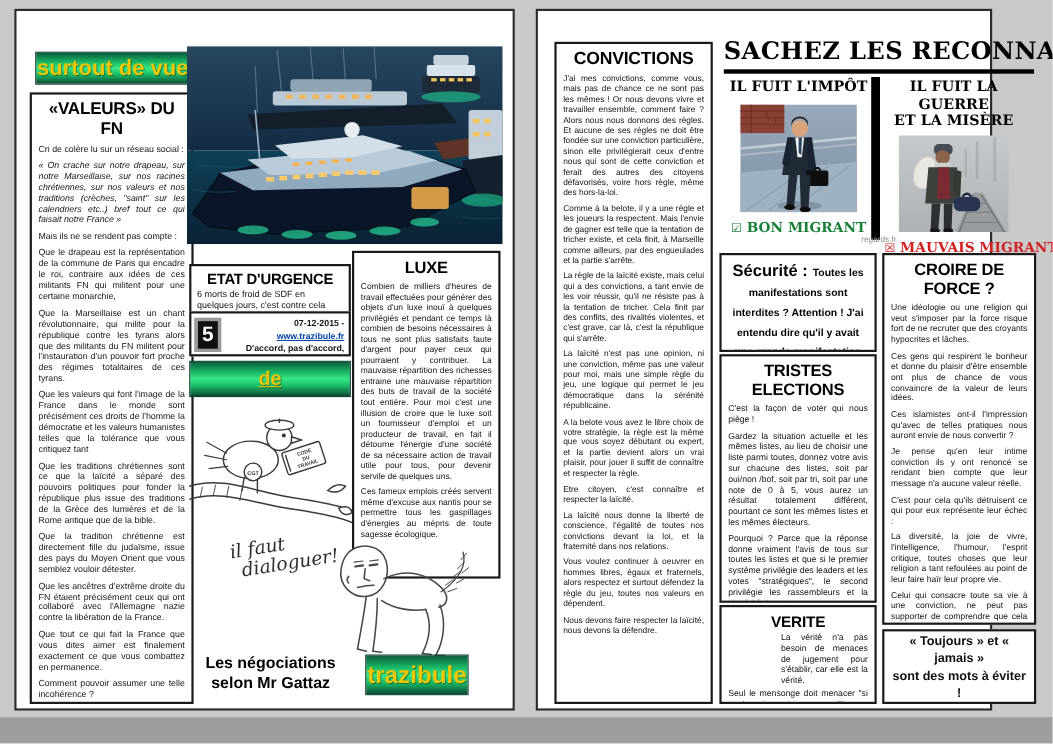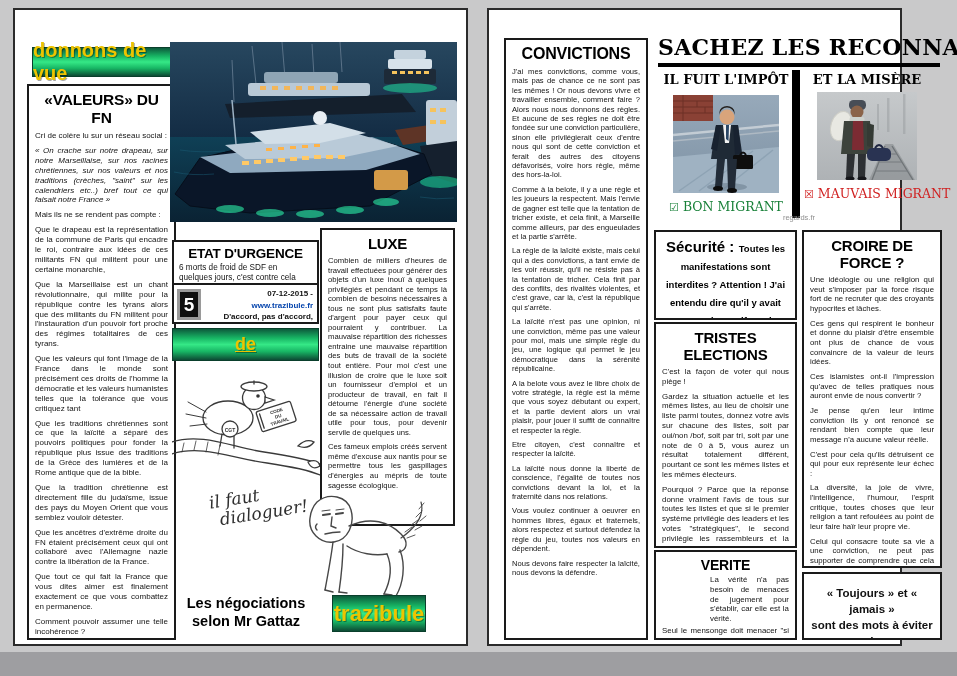--- a/index.html
+++ b/index.html
@@ -11,43 +11,43 @@
   #page-right{left:487px;width:415px;}
   .greenbar{background:linear-gradient(180deg,#0d5a3c 0%,#18b765 30%,#35e886 50%,#18b765 72%,#0d4a34 100%);
             color:#edc400;font-weight:bold;display:flex;align-items:center;justify-content:center;
             text-shadow:1px 1px 0 rgba(0,0,0,.35);border:1px solid #0a3f2c;}
   .box{border:2px solid #1a1a1a;background:#fff;overflow:hidden;padding:4px 6px;}
   .box-title{font-weight:bold;text-align:center;color:#000;margin:1px 0 4px 0;letter-spacing:-.2px;}
   .body-text{font-size:8px;line-height:1.24;text-align:justify;color:#141414;}
   .p{margin:0 0 5px 0;}
   .quote{font-style:italic;}
   .meme-font{font-family:"DejaVu Serif",serif;font-weight:bold;color:#000;}
-  .caption{font-family:"DejaVu Serif",serif;font-weight:normal;font-size:12.5px;text-align:center;white-space:nowrap;}
+  .caption{font-family:"DejaVu Serif",serif;font-weight:bold;font-size:12.5px;text-align:center;white-space:nowrap;}
   .caption .badge{font-family:"DejaVu Sans",sans-serif;font-size:11px;}
   .good{color:#188038;}
   .bad{color:#d02020;}
-  .link{color:#0645ad;cursor:pointer;padding-left:36px;}
+  .link{color:#0645ad;text-decoration:underline;cursor:pointer;padding-left:36px;}
   .imprint-line{font-size:8px;font-weight:bold;text-align:right;line-height:1.45;color:#111;}
   .handwrite{font-family:"DejaVu Serif",serif;font-style:italic;font-size:17px;color:#2e2e2e;transform:rotate(-9deg);line-height:1.05;}
   .neg-caption{font-weight:bold;font-size:14.5px;text-align:center;color:#000;line-height:1.25;}
   .sec-h{font-weight:bold;font-size:15px;}
   .sec-b{font-weight:bold;font-size:9.5px;}
   .toujours{font-weight:bold;font-size:11.5px;line-height:1.4;text-align:center;color:#111;}
   svg text{font-family:"Liberation Sans",sans-serif;}
 </style>
 </head>
 <body>
 
 <div class="canvas">
   <div class="strip"></div>
 
   <div class="page" id="page-left">
 
     <div class="abs greenbar" style="left:17px;top:37px;width:141px;height:30px;font-size:20px;">
-      <span>donnons de vue</span>
+      <span>surtout de vue</span>
     </div>
 
     <div class="abs box" style="left:12px;top:74px;width:149px;height:556px;">
       <div class="box-title" style="font-size:15.5px;">«VALEURS» DU FN</div>
       <div class="body-text">
         <div class="p">Cri de colère lu sur un réseau social :</div>
         <div class="p quote">« On crache sur notre drapeau, sur notre Marseillaise, sur nos racines chrétiennes, sur nos valeurs et nos traditions (crèches, "saint" sur les calendriers etc..) bref tout ce qui faisait notre France »</div>
         <div class="p">Mais ils ne se rendent pas compte :</div>
         <div class="p">Que le drapeau est la représentation de la commune de Paris qui encadre le roi, contraire aux idées de ces militants FN qui militent pour une certaine monarchie,</div>
         <div class="p">Que la Marseillaise est un chant révolutionnaire, qui milite pour la république contre les tyrans alors que des militants du FN militent pour l'instauration d'un pouvoir fort proche des régimes totalitaires de ces tyrans.</div>
@@ -336,20 +336,21 @@
       <div class="caption good" style="margin-top:6px;">
         <span class="badge">☑</span>
         <span>BON MIGRANT</span>
       </div>
     </div>
 
     <div class="abs" style="left:303px;top:60px;width:8px;height:148px;background:#000;"></div>
 
     <div class="abs" style="left:315px;top:62px;width:126px;">
       <div class="meme-font" style="font-size:13px;text-align:center;line-height:1.2;">
+        <div>IL FUIT LA GUERRE</div>
         <div>ET LA MISÈRE</div>
       </div>
       <div style="margin:4px auto 0 auto;width:100px;height:88px;">
         <svg width="100" height="88" viewBox="0 0 100 88">
           <defs>
               <linearGradient id="bg2" x1="0" y1="0" x2="0" y2="1">
                 <stop offset="0" stop-color="#c6c9cb"></stop>
                 <stop offset="1" stop-color="#aeb2b5"></stop>
               </linearGradient>
             </defs>
@@ -423,19 +424,19 @@
         <div class="p">Une idéologie ou une religion qui veut s'imposer par la force risque fort de ne recruter que des croyants hypocrites et lâches.</div>
         <div class="p">Ces gens qui respirent le bonheur et donne du plaisir d'être ensemble ont plus de chance de vous convaincre de la valeur de leurs idées.</div>
         <div class="p">Ces islamistes ont-il l'impression qu'avec de telles pratiques nous auront envie de nous convertir ?</div>
         <div class="p">Je pense qu'en leur intime conviction ils y ont renoncé se rendant bien compte que leur message n'a aucune valeur réelle.</div>
         <div class="p">C'est pour cela qu'ils détruisent ce qui pour eux représente leur échec :</div>
         <div class="p">La diversité, la joie de vivre, l'intelligence, l'humour, l'esprit critique, toutes choses que leur religion a tant refoulées au point de leur faire haïr leur propre vie.</div>
         <div class="p">Celui qui consacre toute sa vie à une conviction, ne peut pas supporter de comprendre que cela pourrait être une erreur, réalisant que son beau château de sable sera forcément détruit par la marée, il préfère le détruire lui-même tout de suite avec tout ce qu'il y a autour.</div>
       </div>
     </div>
 
-    <div class="abs box toujours" style="left:313px;top:562px;width:140px;height:68px;padding-top:11px;">
+    <div class="abs box toujours" style="left:313px;top:562px;width:140px;height:68px;padding-top:1px;">
       <div>« Toujours » et « jamais »</div>
       <div>sont des mots à éviter !</div>
 
     </div>
   </div>
 </div>
 
 </body></html>

